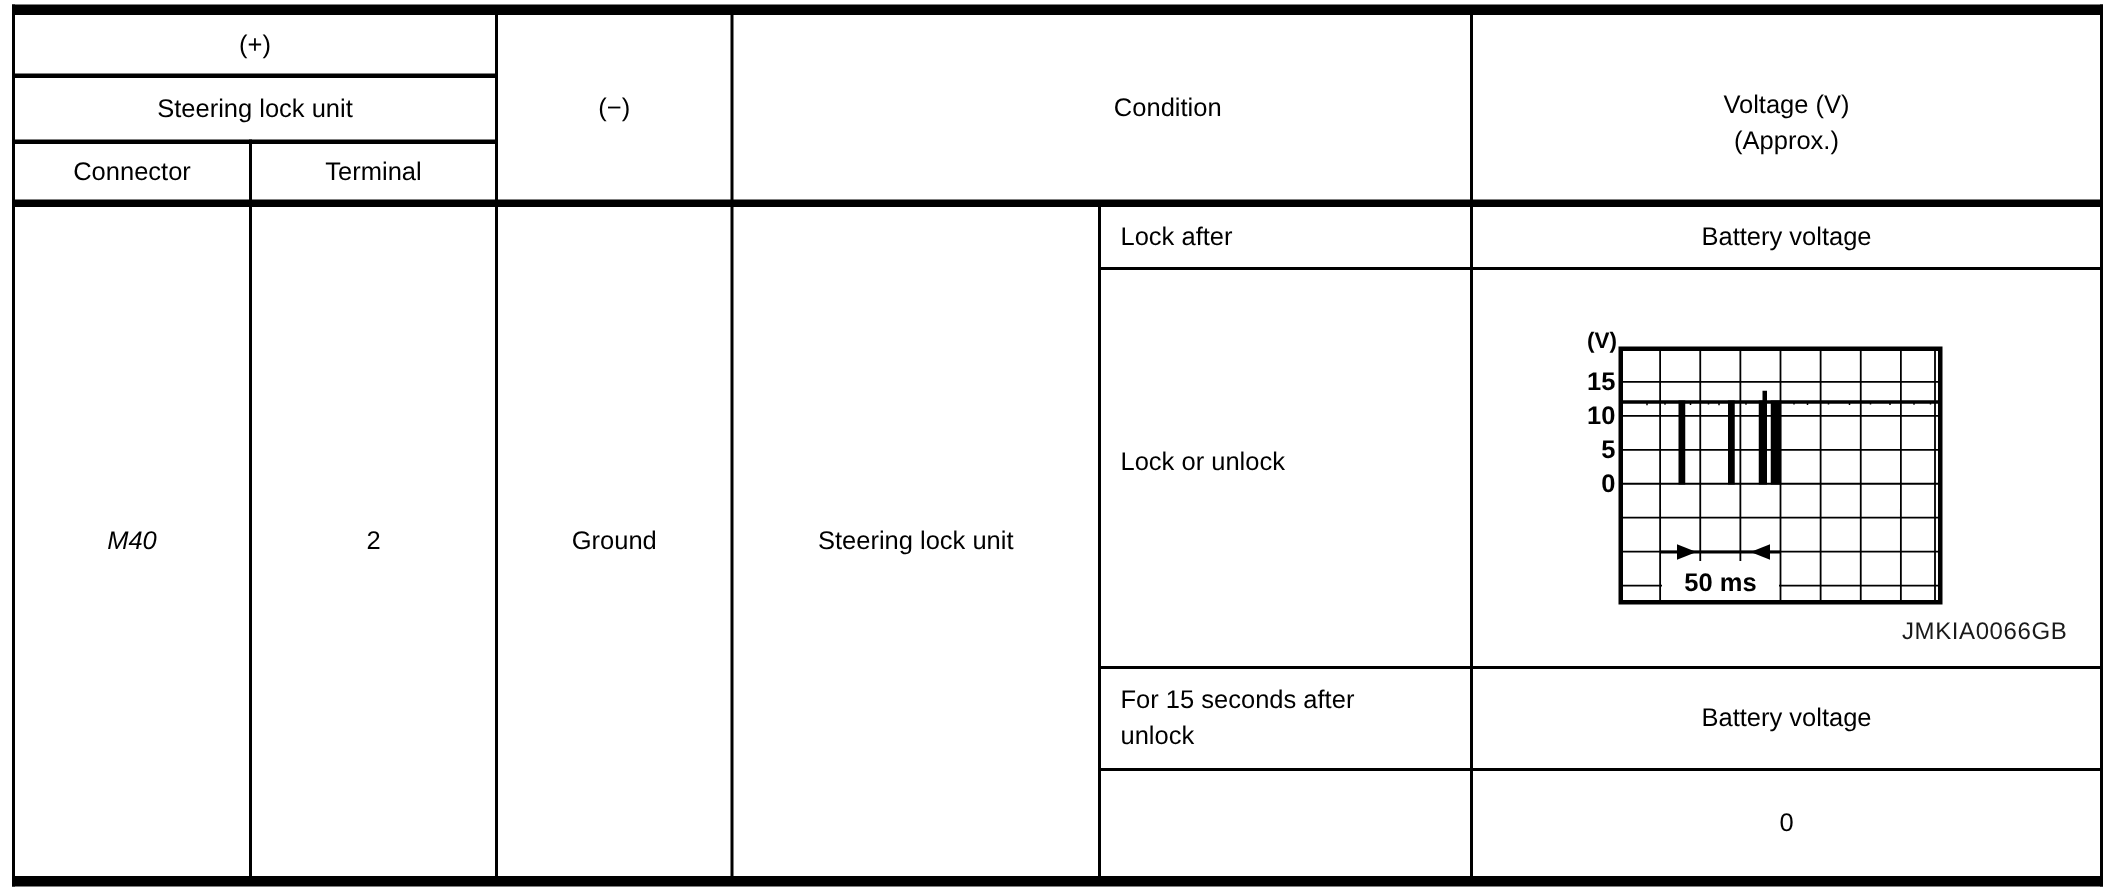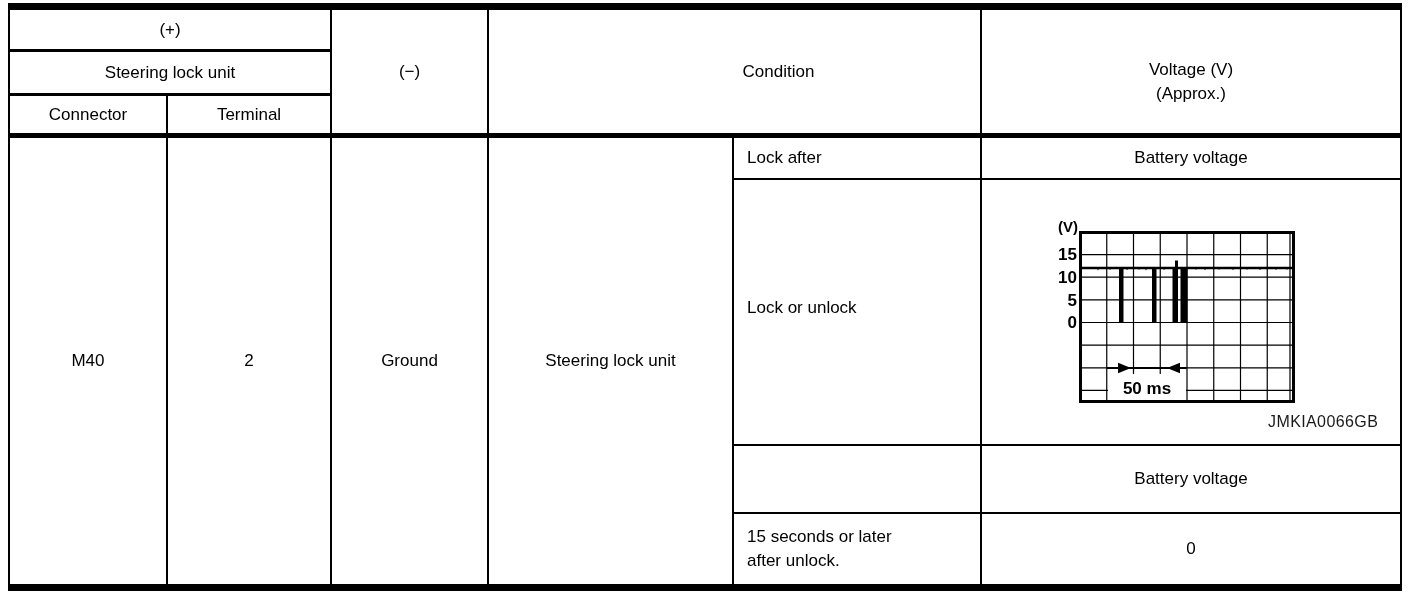--- a/index.html
+++ b/index.html
@@ -42,34 +42,34 @@
 
   <div class="cell" style="left:10px;top:10px;width:320px;height:39px;">(+)</div>
   <div class="cell" style="left:10px;top:52px;width:320px;height:41px;">Steering lock unit</div>
   <div class="cell" style="left:10px;top:96px;width:156px;height:37px;">Connector</div>
   <div class="cell" style="left:168px;top:96px;width:162px;height:37px;text-align:center;">Terminal</div>
   <div class="cell" style="left:332px;top:10px;width:155px;height:123px;">(−)</div>
   <div class="cell" style="left:489px;top:10px;width:491px;height:123px;padding-left:44px;">Condition</div>
   <div class="cell" style="left:982px;top:20px;width:418px;height:123px;">Voltage (V)
 (Approx.)</div>
 
-  <div class="cell" style="left:10px;top:138px;width:156px;height:446px;">M40</div>
+  <div class="cell" style="left:10px;top:138px;width:156px;height:446px;font-style:italic;">M40</div>
   <div class="cell" style="left:168px;top:138px;width:162px;height:446px;">2</div>
   <div class="cell" style="left:332px;top:138px;width:155px;height:446px;">Ground</div>
   <div class="cell" style="left:489px;top:138px;width:243px;height:446px;">Steering lock unit</div>
 
   <div class="cell left" style="left:734px;top:138px;width:246px;height:40px;">Lock after</div>
   <div class="cell" style="left:982px;top:138px;width:418px;height:40px;">Battery voltage</div>
 
   <div class="cell left" style="left:734px;top:192px;width:246px;height:232px;">Lock or unlock</div>
 
+  <div class="cell left" style="left:734px;top:446px;width:246px;height:66px;">For 15 seconds after
+unlock</div>
   <div class="cell" style="left:982px;top:446px;width:418px;height:66px;">Battery voltage</div>
 
-  <div class="cell left" style="left:734px;top:514px;width:246px;height:70px;">15 seconds or later
-after unlock.</div>
   <div class="cell" style="left:982px;top:514px;width:418px;height:70px;">0</div>
 
   <svg style="position:absolute;left:1040px;top:213px;" width="330" height="225" viewBox="0 0 330 225">
 
     <g stroke="#000" stroke-width="1.2" fill="none">
       <path d="M66.75,19 V189 M93.5,19 V189 M120.25,19 V189 M147,19 V189 M173.75,19 V189 M200.5,19 V189 M227.25,19 V189 M250,19 V189"></path>
       <path d="M40,41.6 H254 M40,64.2 H254 M40,86.9 H254 M40,109.5 H254 M40,132.1 H254 M40,154.8 H254 M40,177.4 H254"></path>
     </g>
     <rect x="40.5" y="19.5" width="213" height="169" fill="none" stroke="#000" stroke-width="3"></rect>
 

